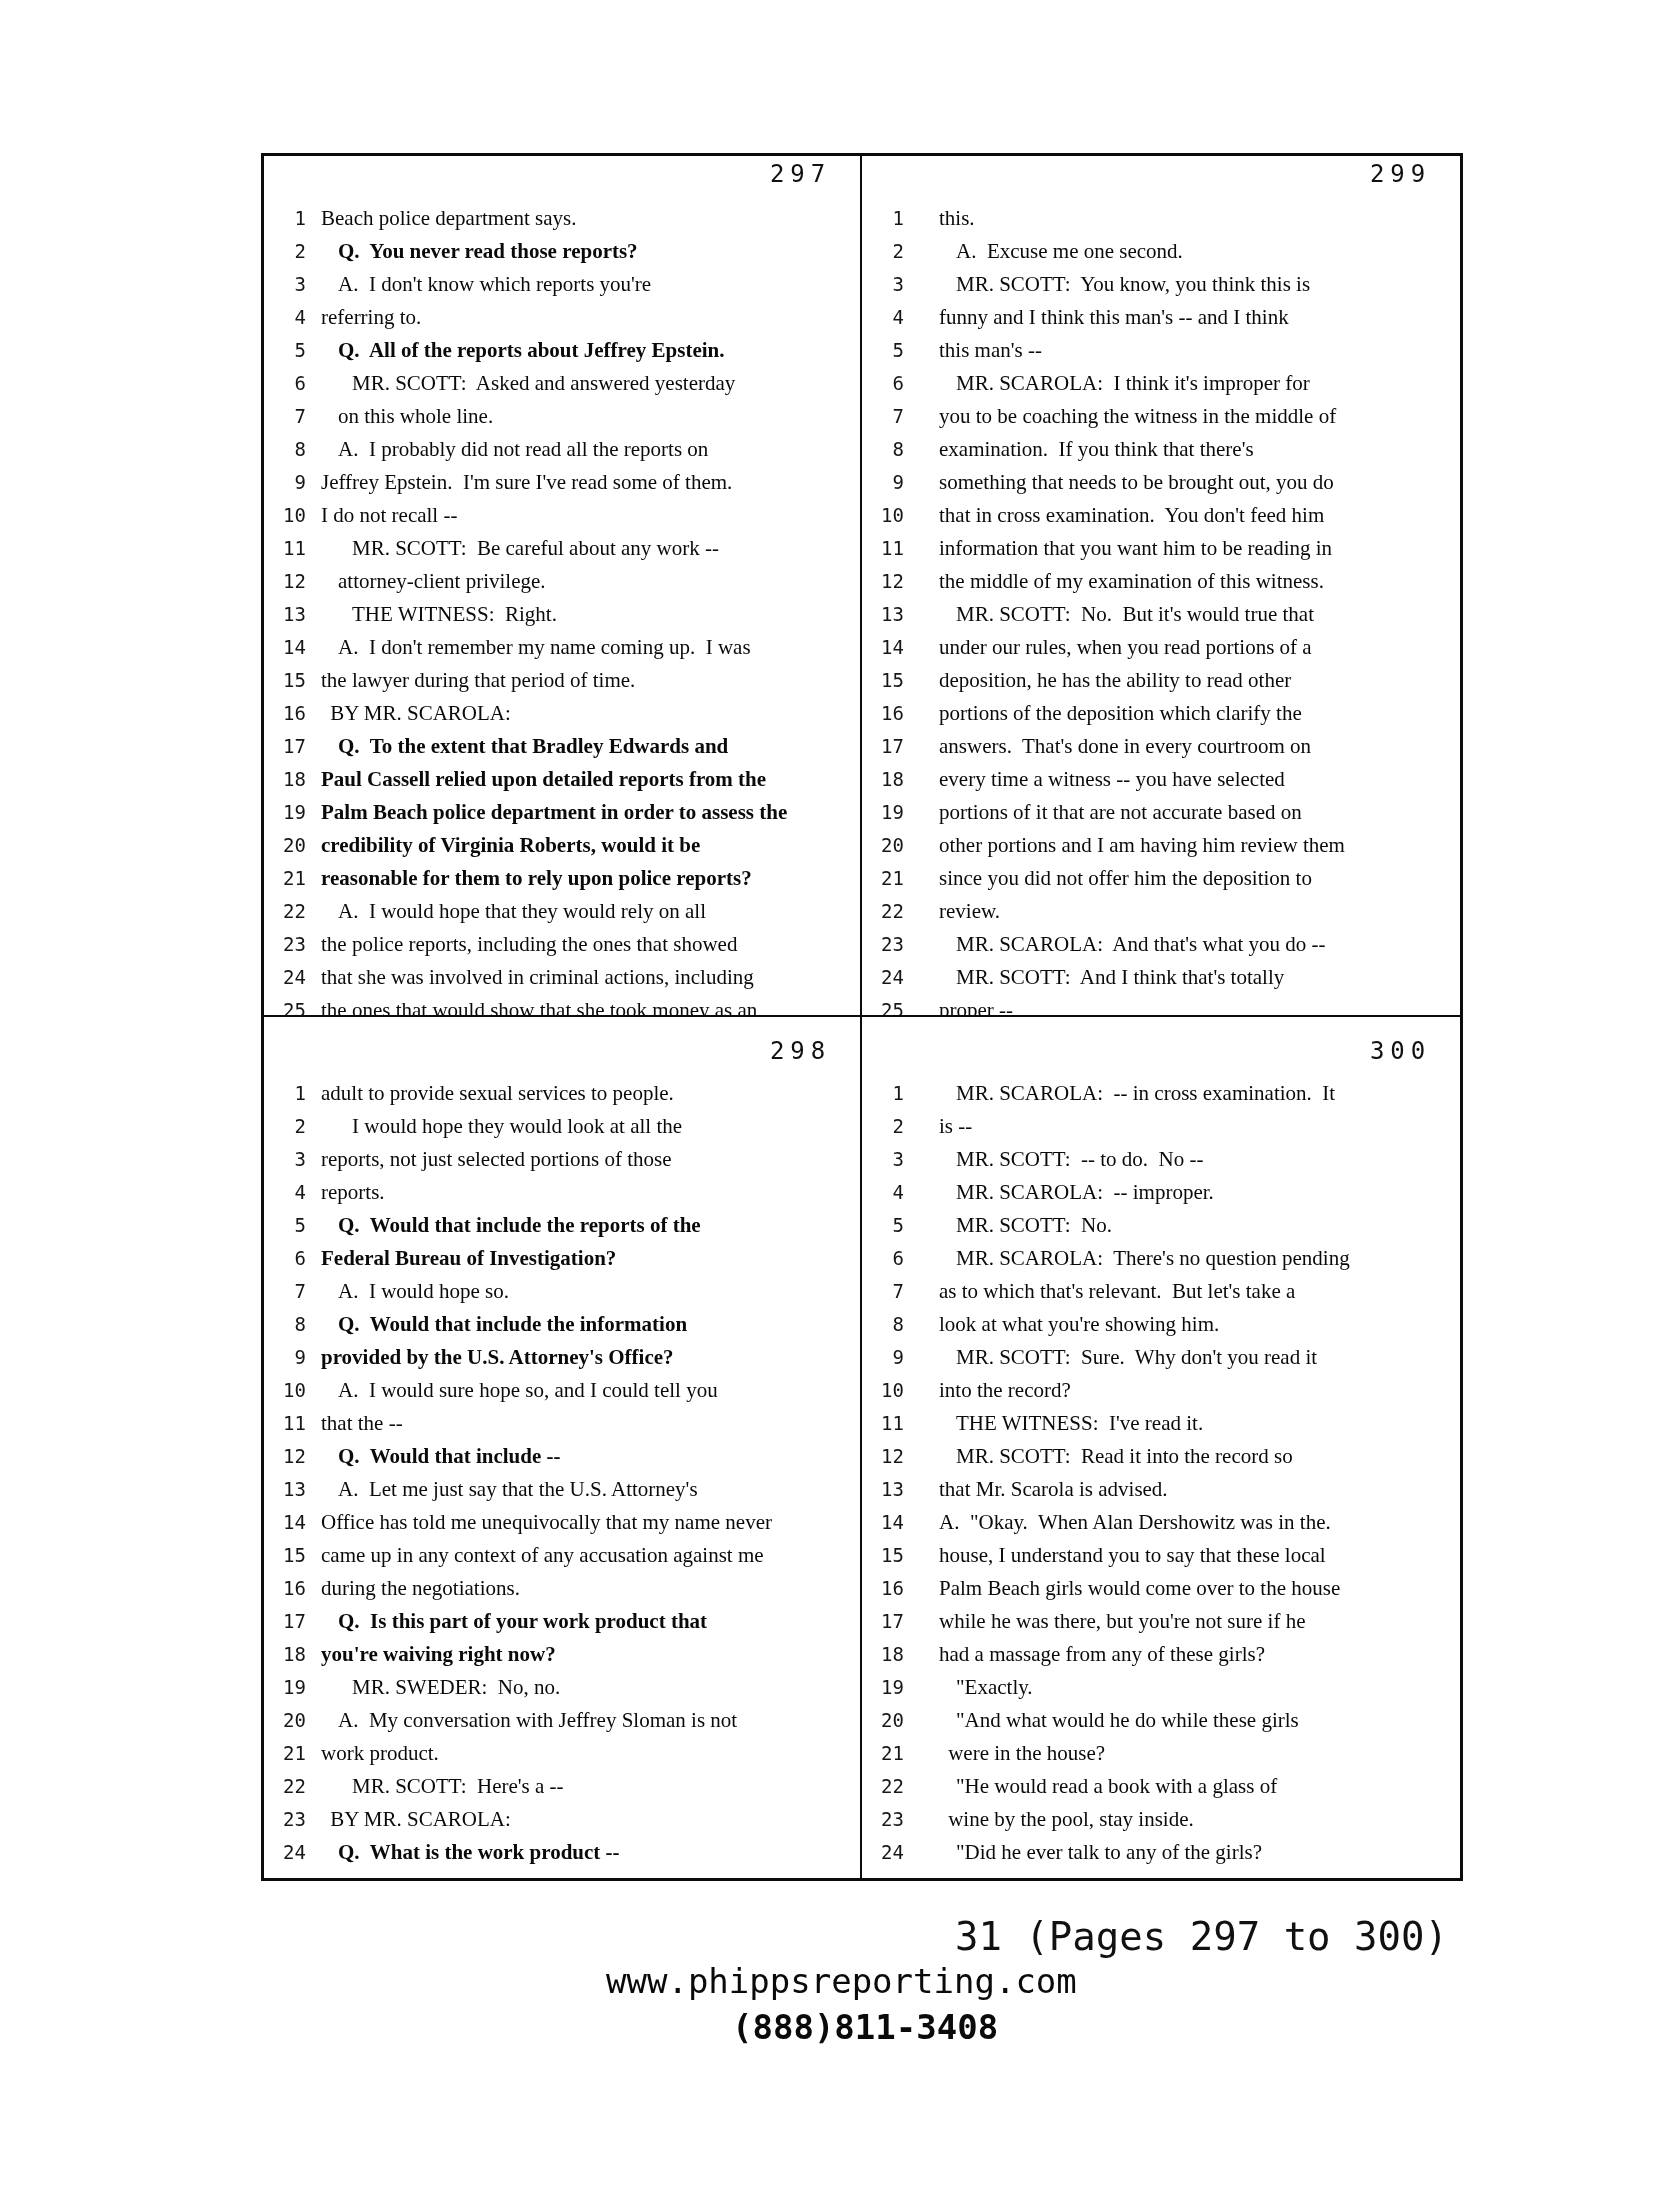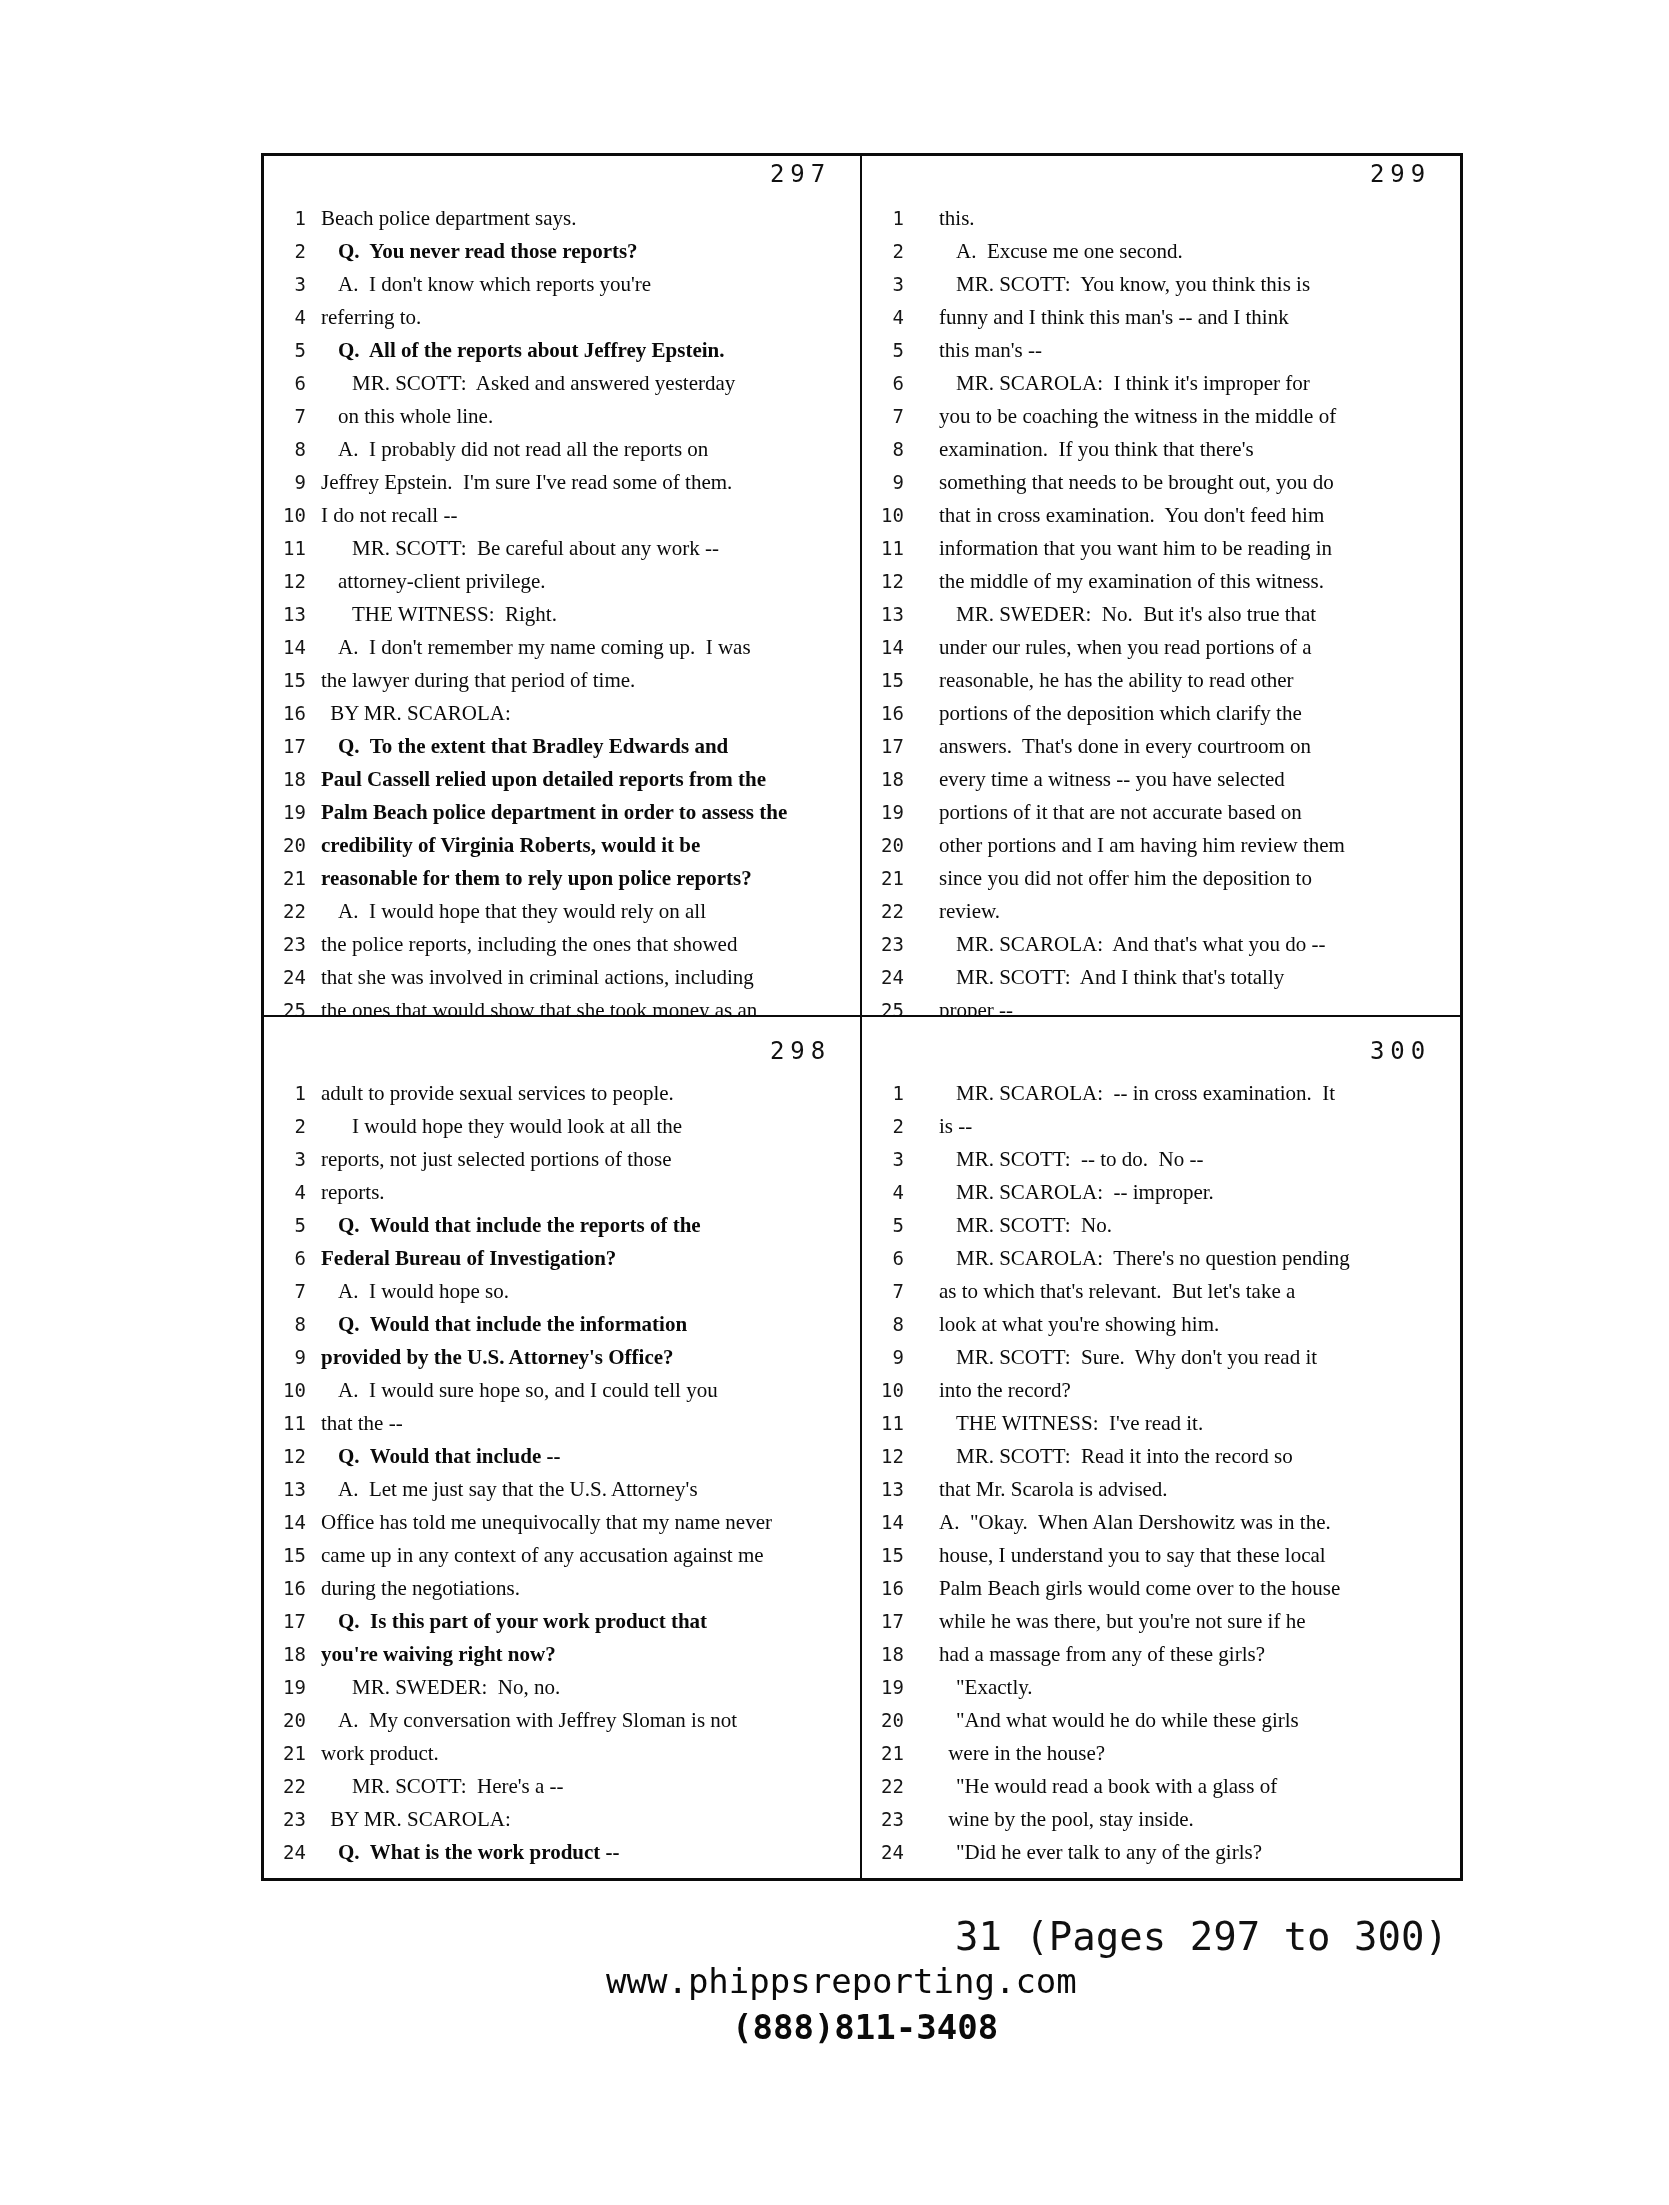--- a/index.html
+++ b/index.html
@@ -223,29 +223,29 @@
           <div class="line">
             <span class="ln">11</span>
             <span class="lt ind0">information that you want him to be reading in</span>
           </div>
           <div class="line">
             <span class="ln">12</span>
             <span class="lt ind0">the middle of my examination of this witness.</span>
           </div>
           <div class="line">
             <span class="ln">13</span>
-            <span class="lt ind2">MR. SWEDER:  No.  But it's also true that</span>
+            <span class="lt ind2">MR. SCOTT:  No.  But it's would true that</span>
           </div>
           <div class="line">
             <span class="ln">14</span>
             <span class="lt ind0">under our rules, when you read portions of a</span>
           </div>
           <div class="line">
             <span class="ln">15</span>
-            <span class="lt ind0">reasonable, he has the ability to read other</span>
+            <span class="lt ind0">deposition, he has the ability to read other</span>
           </div>
           <div class="line">
             <span class="ln">16</span>
             <span class="lt ind0">portions of the deposition which clarify the</span>
           </div>
           <div class="line">
             <span class="ln">17</span>
             <span class="lt ind0">answers.  That's done in every courtroom on</span>
           </div>
           <div class="line">

